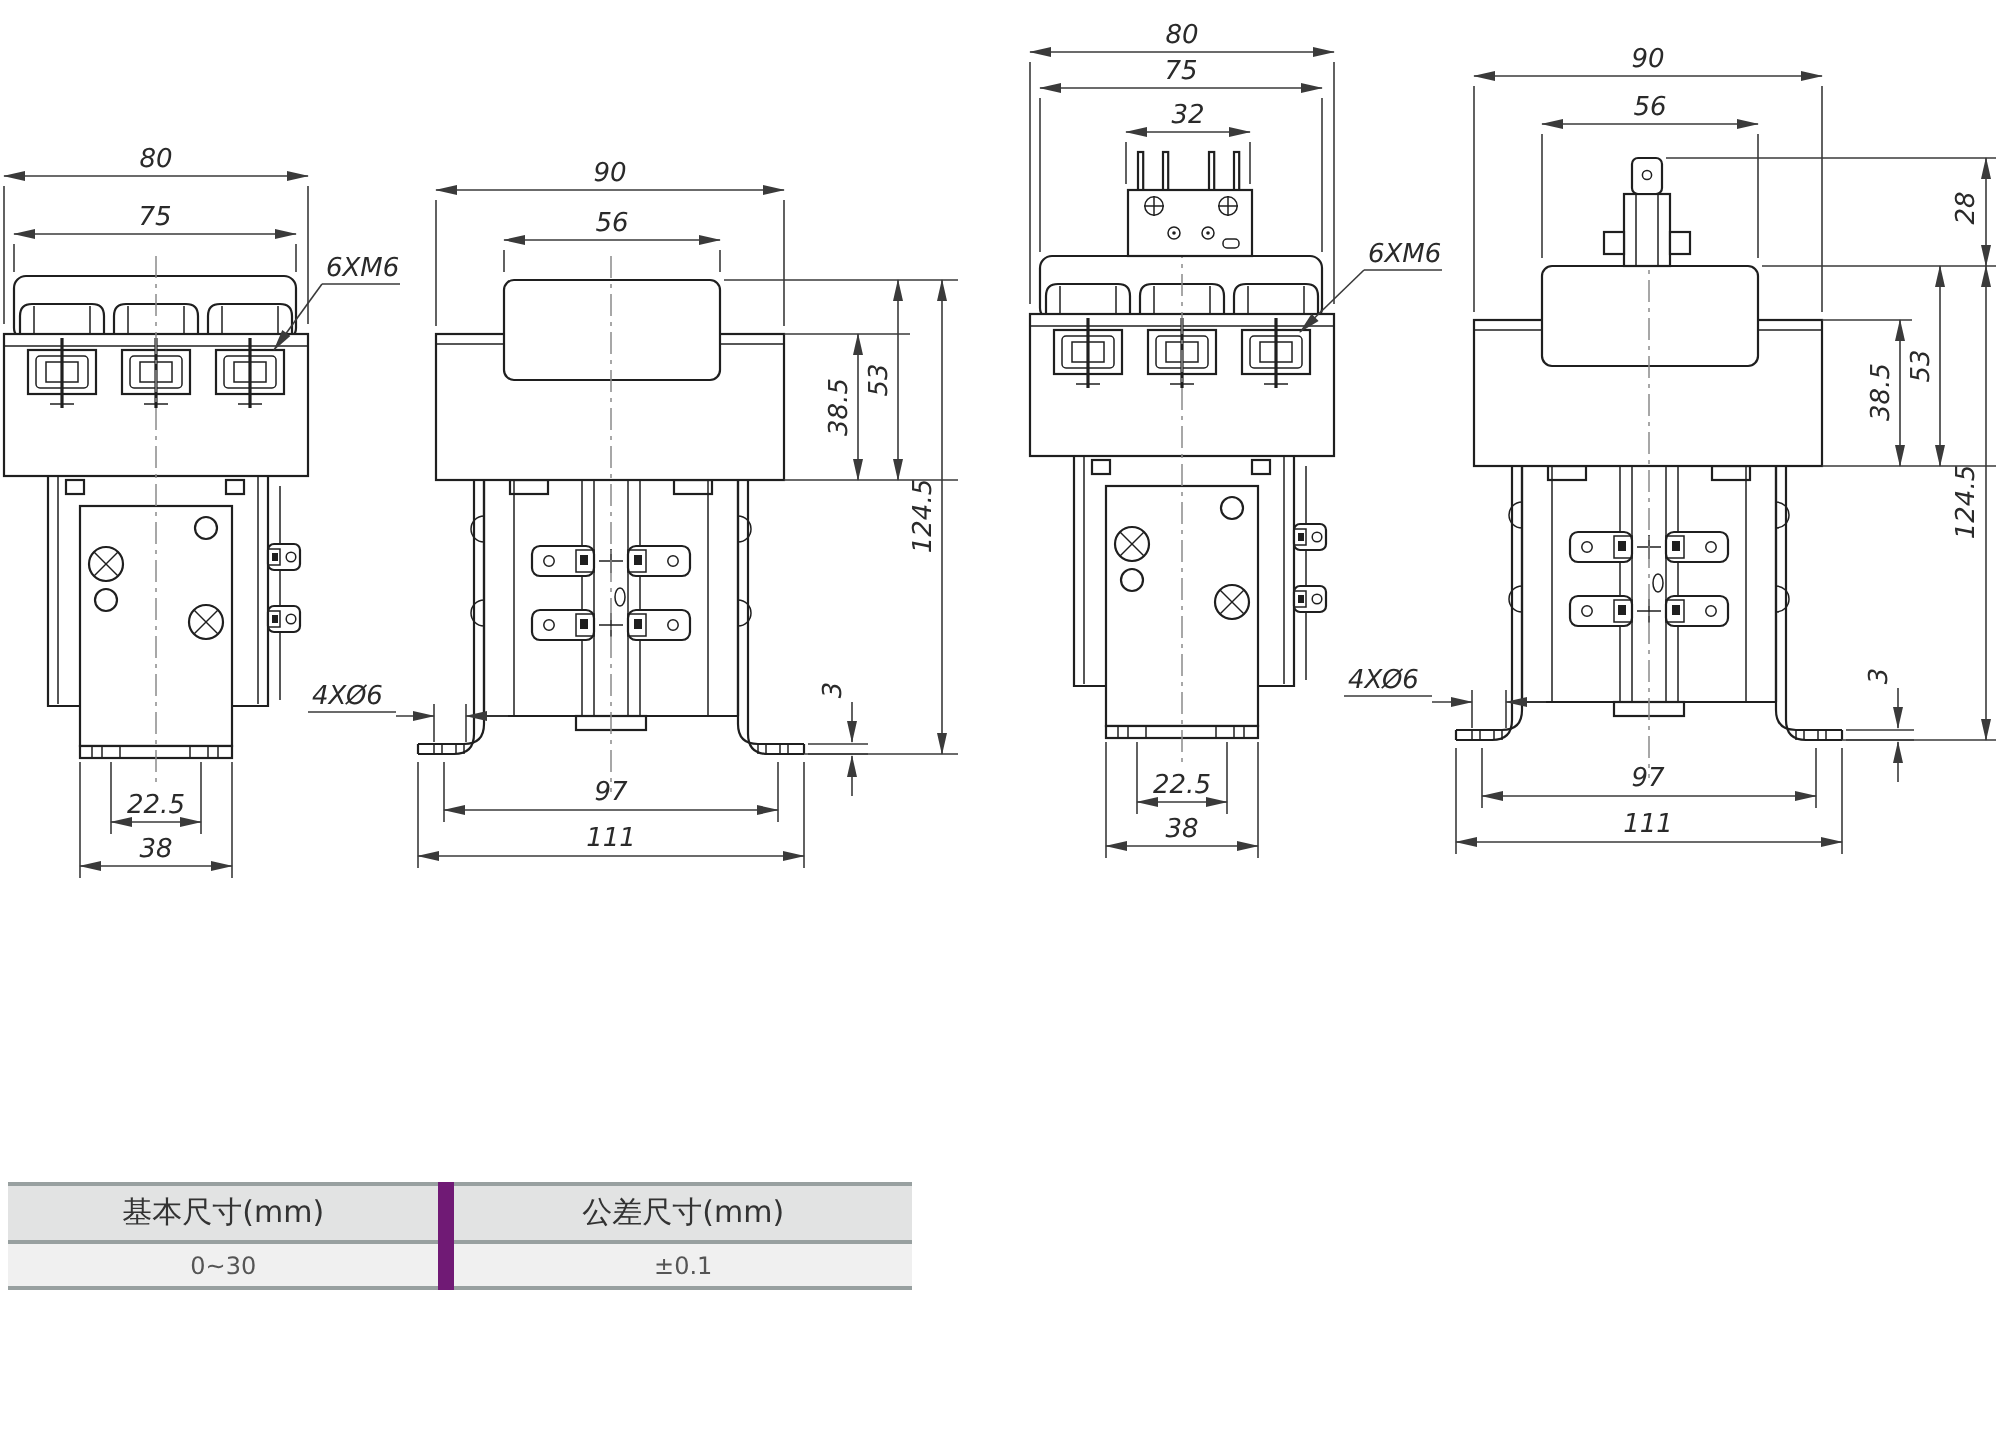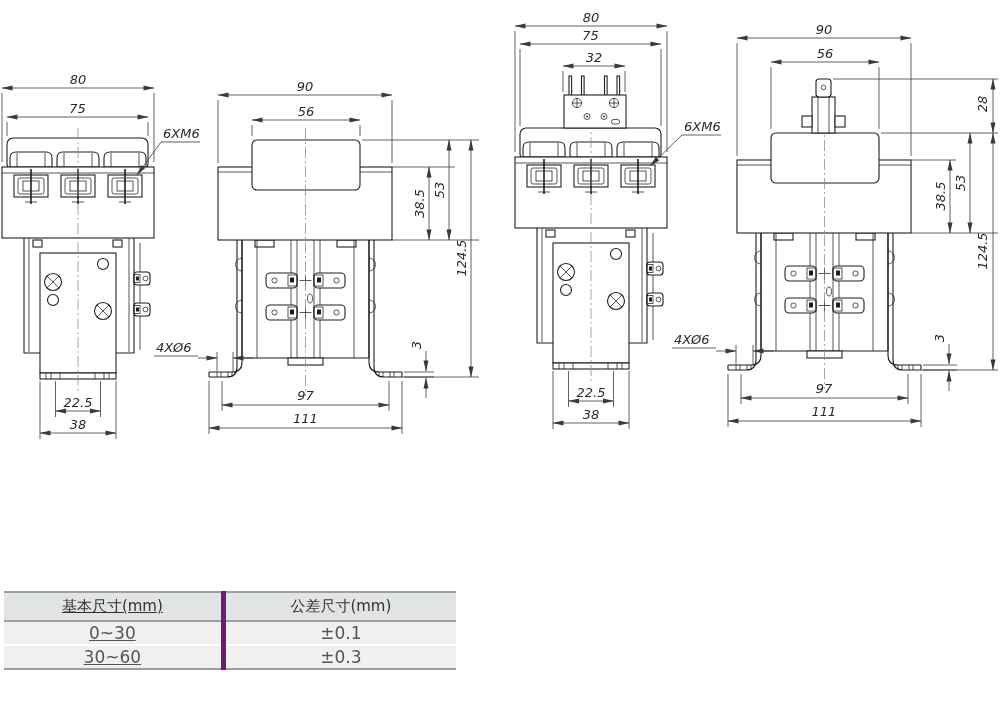--- a/index.html
+++ b/index.html
@@ -15,24 +15,24 @@
   
   .d  {fill:none;stroke:#3a3a3a;stroke-width:0.8;}
   .cl {fill:none;stroke:#8a8a8a;stroke-width:0.75;stroke-dasharray:11 3 2 3;}
   text.dim{font:italic 13px "DejaVu Sans",sans-serif;fill:#2a2a2a;text-anchor:middle;}
   text.dim.st{text-anchor:start;}
   
   .tbl-wrap{position:absolute;left:4px;top:591px;width:452px;}
   table.tol{width:100%;border-collapse:collapse;border-top:2px solid #98a0a0;border-bottom:2px solid #98a0a0;}
   table.tol th{background:#e2e3e3;font-size:15px;font-weight:normal;color:#333;height:25px;
                border-bottom:2px solid #98a0a0;text-align:center;}
-  table.tol td{background:#f0f0f0;font-size:17px;color:#555;text-align:center;height:19px;
+  table.tol td{background:#f0f0f0;font-size:12px;color:#555;text-align:center;height:19px;
                border-bottom:2px solid #fff;}
   table.tol tr:last-child td{border-bottom:0;}
-  table.tol th:first-child,table.tol td:first-child{border-right:5px solid #701a75;width:48.5%;text-decoration:underline;}
+  table.tol th:first-child,table.tol td:first-child{border-right:8px solid #701a75;width:48.5%;}
 </style>
 </head>
 <body>
 
 <div class="stage">
 
 <svg width="1000" height="560" viewBox="0 0 1000 560">
   <defs>
     <marker id="ae" markerUnits="userSpaceOnUse" markerWidth="12" markerHeight="6" refX="11" refY="3" orient="auto">
       <path d="M0.5,0.5 L11.5,3 L0.5,5.5 Z" fill="#3a3a3a"></path>
@@ -360,21 +360,17 @@
       <tr>
         <th>基本尺寸(mm)</th>
         <th>公差尺寸(mm)</th>
       </tr>
     </thead>
     <tbody>
       <tr>
         <td>0~30</td>
         <td>±0.1</td>
       </tr>
-      <tr>
-        <td>30~60</td>
-        <td>±0.3</td>
-      </tr>
     </tbody>
   </table>
 </div>
 
 </div>
 
 </body></html>

